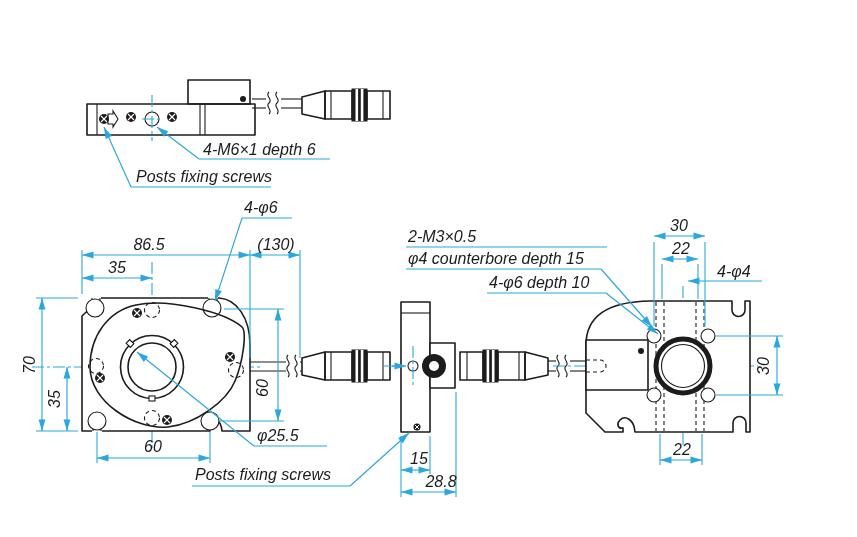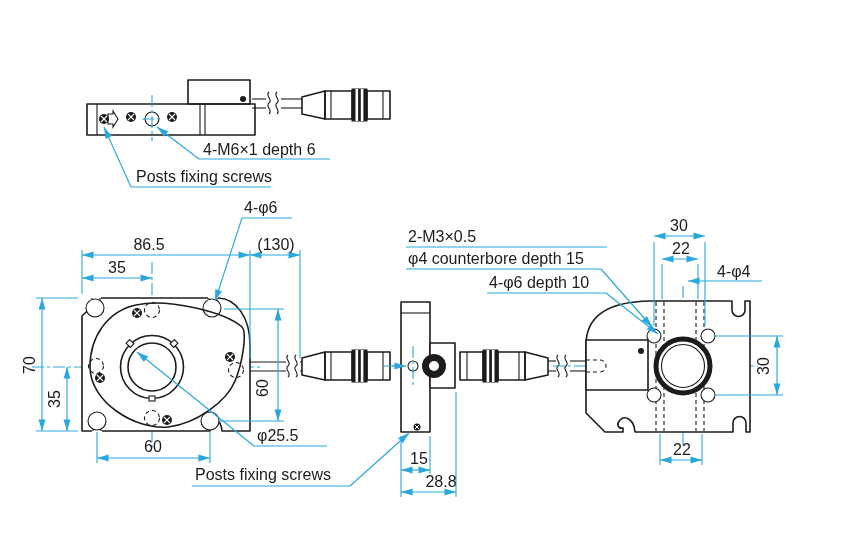--- a/index.html
+++ b/index.html
@@ -1,17 +1,17 @@
 <!DOCTYPE html>
 <html><head>
 <meta charset="utf-8">
 <style>
   html,body{margin:0;padding:0;background:#fff;}
   .canvas{position:relative;width:857px;height:537px;background:#fff;overflow:hidden;
-          font-family:"Liberation Sans", sans-serif;}
+          font-family:"Liberation Sans", sans-serif;font-style:italic;}
   svg{display:block}
   .ink{stroke:#1c1c1c;fill:none;stroke-width:1.6;stroke-linejoin:round;stroke-linecap:round;}
   .ink-thin{stroke:#1c1c1c;fill:none;stroke-width:1.1;}
   .ink-fill{fill:#1c1c1c;stroke:none;}
   .white-fill{fill:#ffffff;}
   .hid{stroke:#1c1c1c;fill:none;stroke-width:1.1;stroke-dasharray:4 3;}
   .blu{stroke:#2aa7dc;fill:none;stroke-width:1.15;}
   .cl{stroke:#2aa7dc;fill:none;stroke-width:1.1;stroke-dasharray:12 3 3 3;}
   .dsh{stroke:#2aa7dc;fill:none;stroke-width:1.1;}
   text{font-family:"Liberation Sans", sans-serif;font-size:16px;fill:#1c1c1c;}

